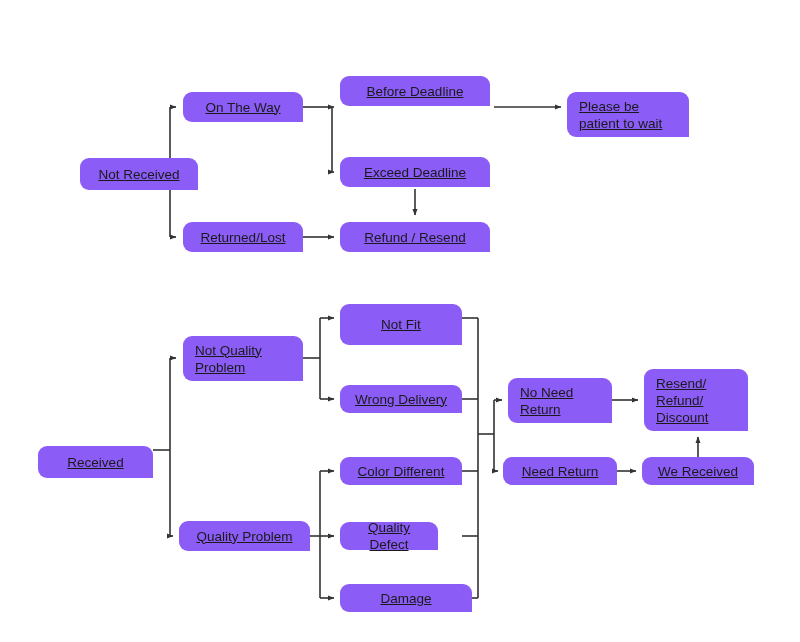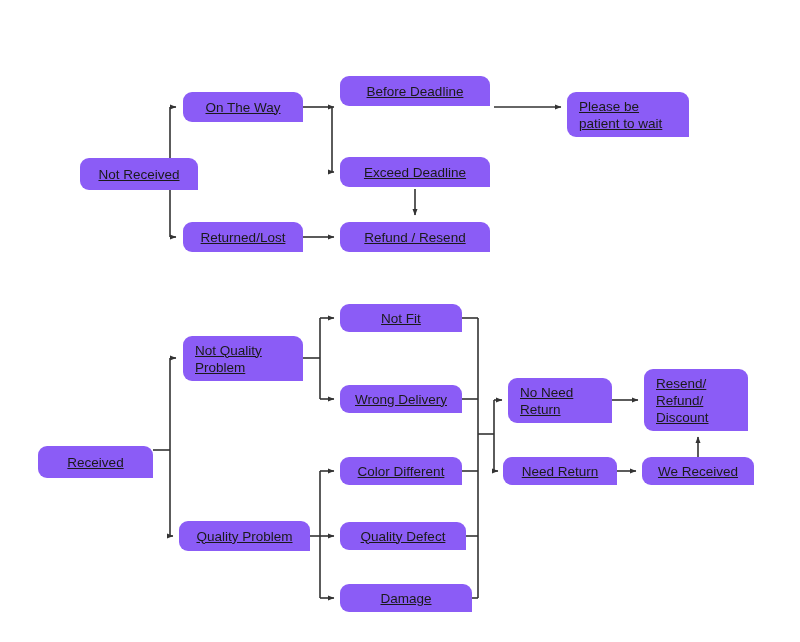--- a/index.html
+++ b/index.html
@@ -143,24 +143,24 @@
       <div class="node" style="left: 183px; top: 222px; width: 120px; height: 30px;">Returned/Lost</div>
       <div class="node" style="left: 340px; top: 76px; width: 150px; height: 30px;">Before Deadline</div>
       <div class="node" style="left: 340px; top: 157px; width: 150px; height: 30px;">Exceed Deadline</div>
       <div class="node" style="left: 340px; top: 222px; width: 150px; height: 30px;">Refund / Resend</div>
       <div class="node left-align" style="left: 567px; top: 92px; width: 122px; height: 45px;">Please be
 patient to wait</div>
       <div class="node" style="left: 38px; top: 434px; width: 115px; height: 32px; margin-top: 12px;">Received</div>
       <div class="node left-align" style="left: 183px; top: 336px; width: 120px; height: 45px;">Not Quality
 Problem</div>
       <div class="node" style="left: 179px; top: 521px; width: 131px; height: 30px;">Quality Problem</div>
-      <div class="node" style="left: 340px; top: 304px; width: 122px; height: 28px; text-align: center;">Not Fit</div>
+      <div class="node" style="left: 340px; top: 304px; width: 122px; height: 41px; text-align: center;">Not Fit</div>
       <div class="node" style="left: 340px; top: 385px; width: 122px; height: 28px;">Wrong Delivery</div>
       <div class="node" style="left: 340px; top: 457px; width: 122px; height: 28px; text-align: center;">Color Different</div>
-      <div class="node" style="left: 340px; top: 522px; width: 126px; height: 28px;">Quality Defect</div>
+      <div class="node" style="left: 340px; top: 522px; width: 98px; height: 28px;">Quality Defect</div>
       <div class="node" style="left: 340px; top: 584px; width: 132px; height: 28px;">Damage</div>
       <div class="node left-align" style="left: 508px; top: 378px; width: 104px; height: 45px;">No Need
 Return</div>
       <div class="node" style="left: 503px; top: 457px; width: 114px; height: 28px;">Need Return</div>
       <div class="node left-align" style="left: 644px; top: 369px; width: 104px; height: 62px;">Resend/
 Refund/
 Discount</div>
       <div class="node" style="left: 642px; top: 457px; width: 112px; height: 28px;">We Received</div>
     </div>
 

